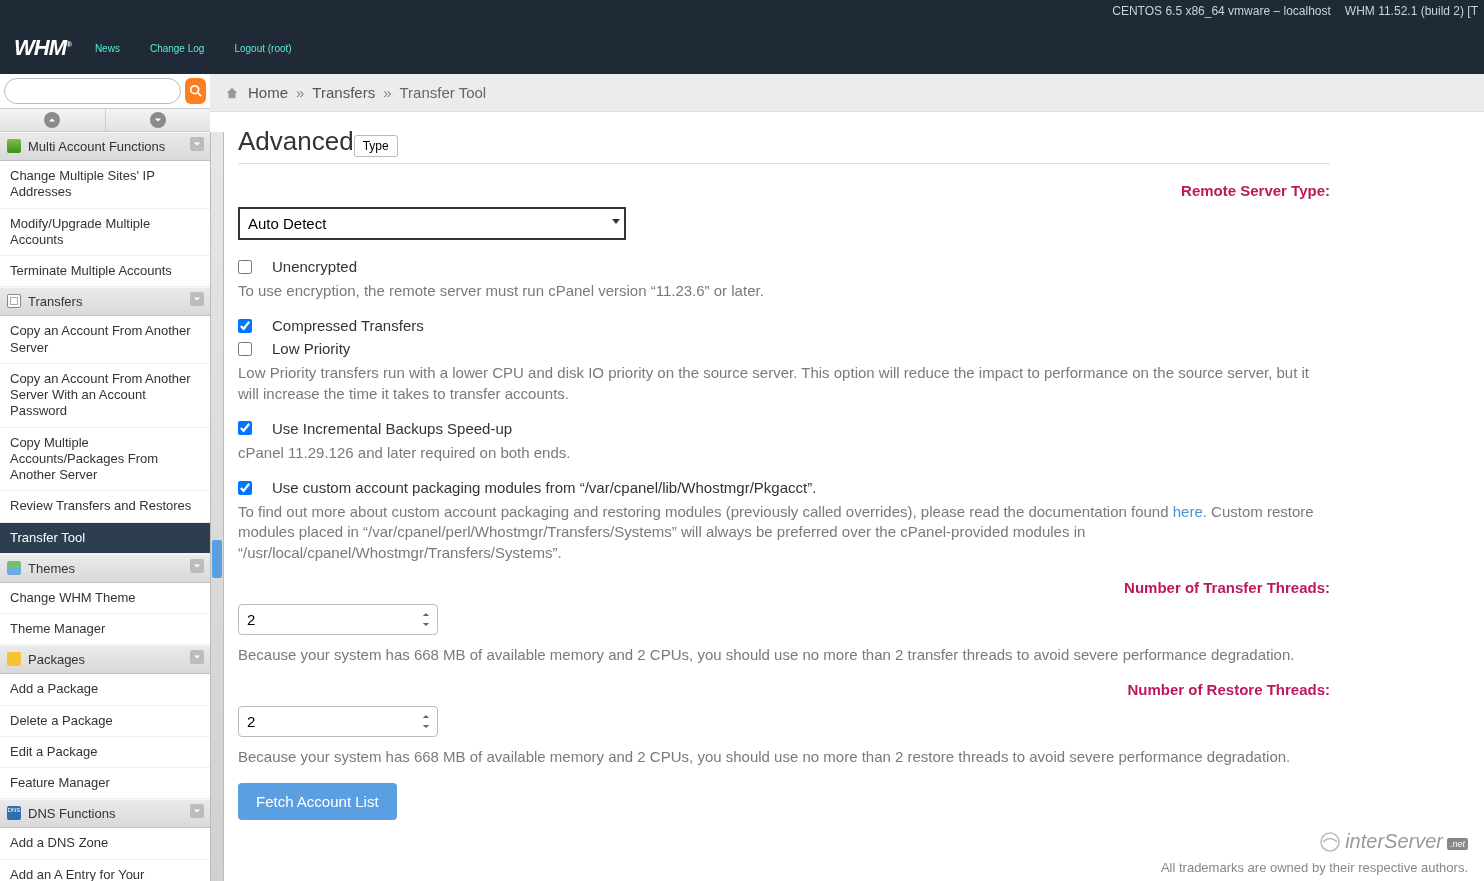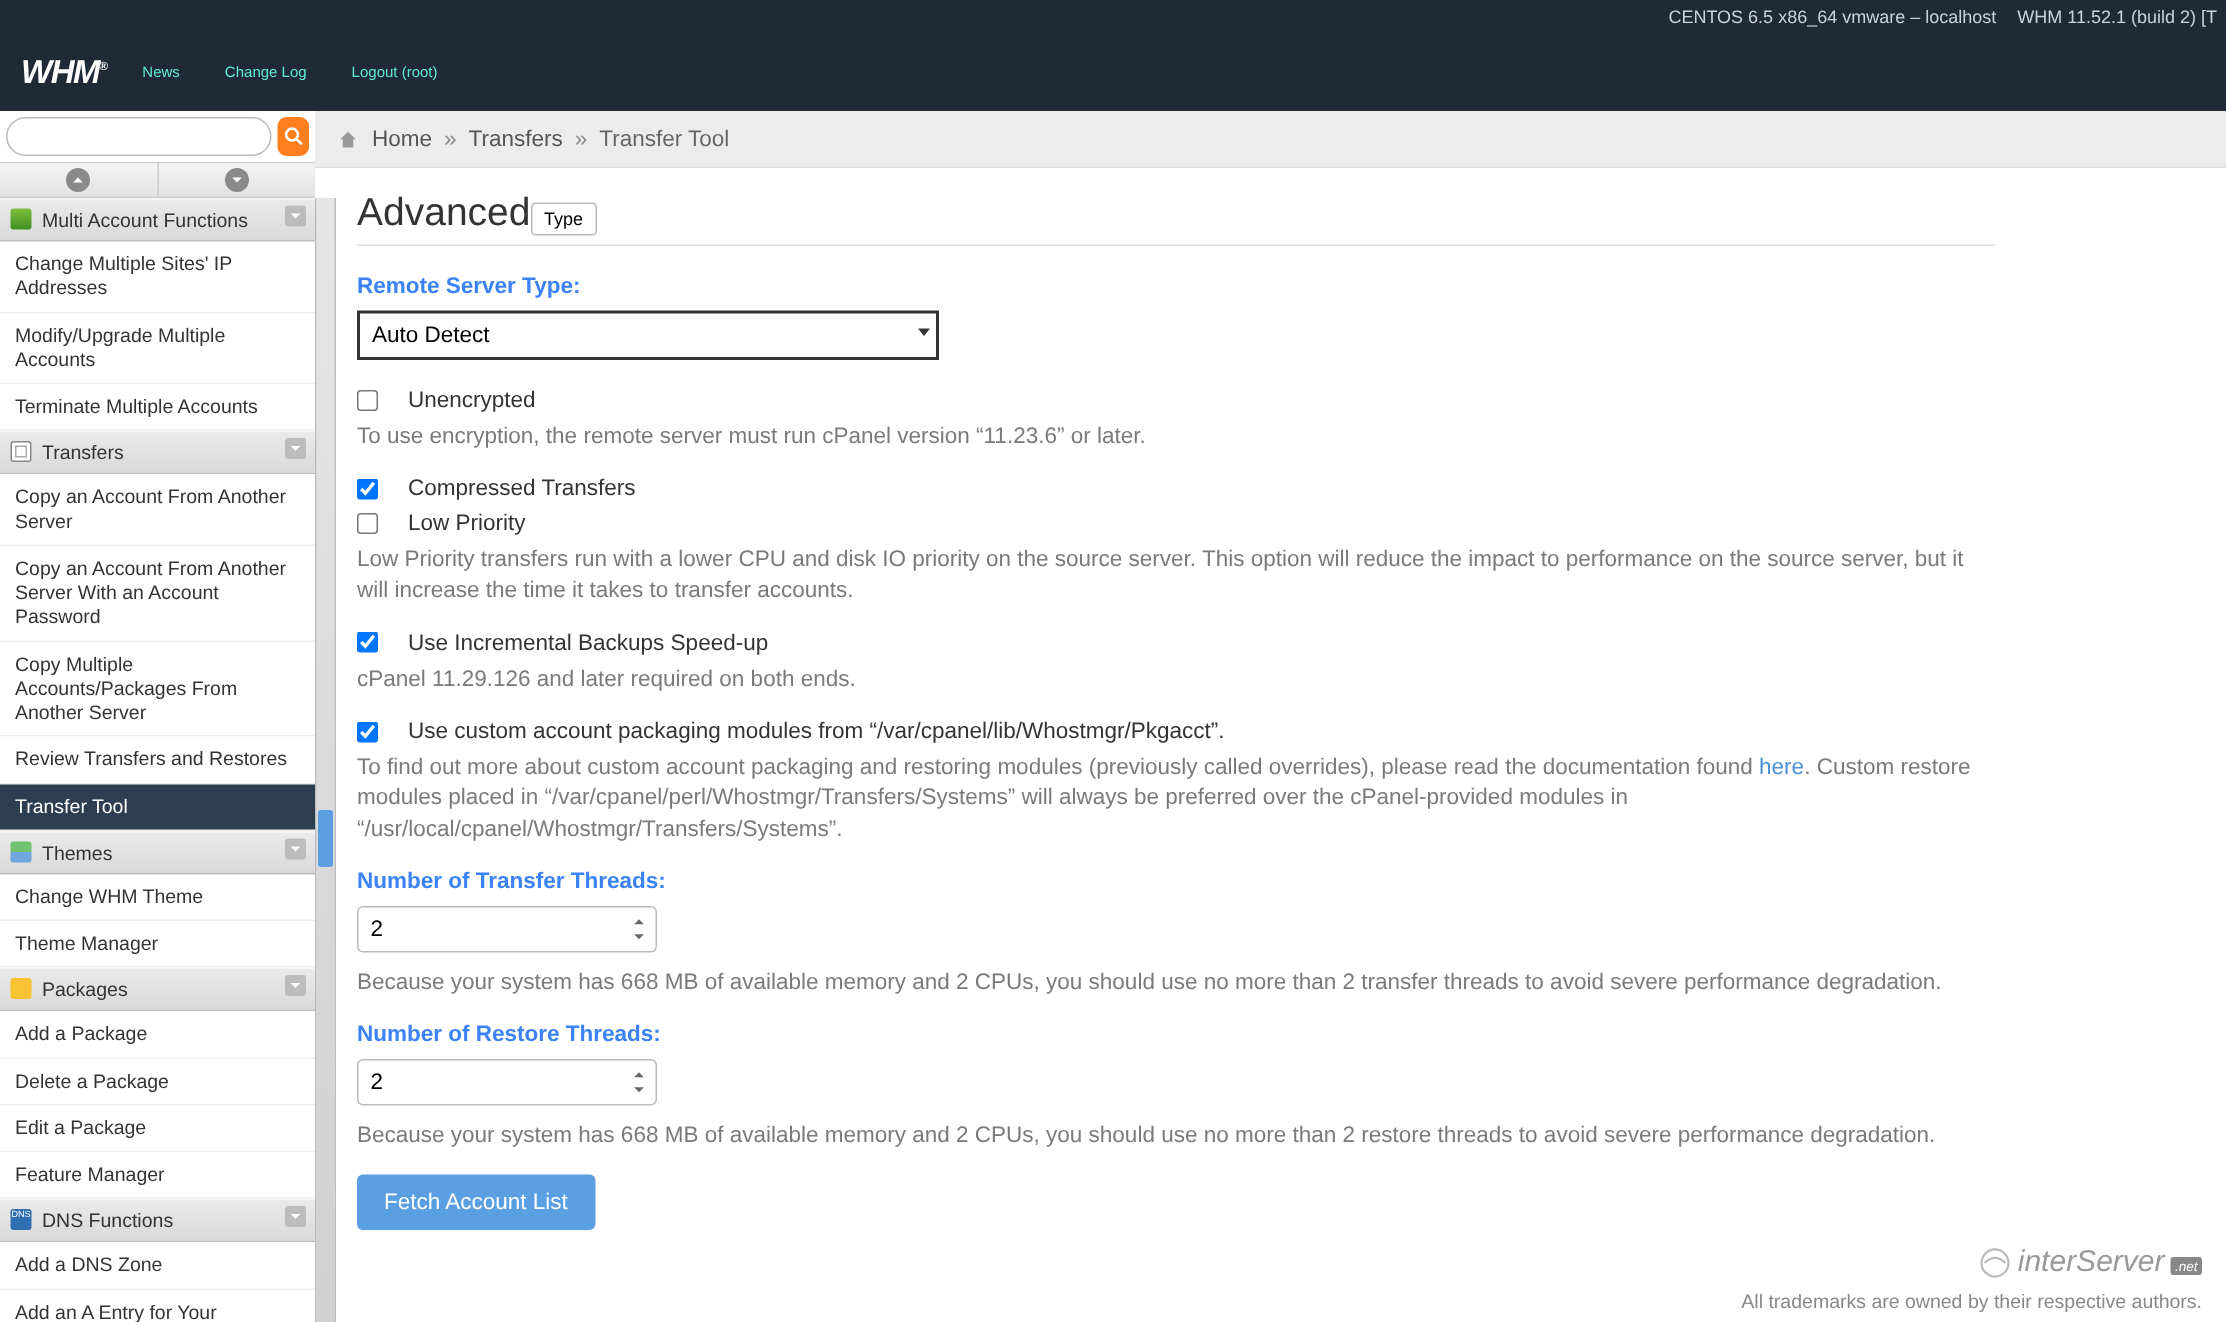--- a/index.html
+++ b/index.html
@@ -53,21 +53,21 @@
   .breadcrumb a{ color:#555; text-decoration:none; cursor:pointer;}
   .breadcrumb .sep{color:#888;}
   .breadcrumb .home-ico{width:16px;height:14px;}
   
   .content{ padding: 14px 14px 40px 14px; max-width:1120px;}
   
   .section-title{ display:flex; align-items:flex-end; gap:0; border-bottom:1px solid #ddd; padding-bottom:6px; margin-bottom:18px;}
   .section-title h2{ font-size:26px; font-weight:normal; color:#333;}
   .hide-btn{ border:1px solid #bbb; background:#fff; padding:3px 8px; font-size:12px; border-radius:3px; cursor:pointer;}
   
-  .field-label{ font-weight:bold; margin-bottom:8px; font-size:15px; color:#3b82f6;}
+  .field-label{ font-weight:bold; margin-bottom:8px; font-size:15px; color:#be185d;text-align:right;}
   .select{ width:388px; padding:6px 8px; border:2px solid #333; font-size:15px; background:#fff; appearance:none; position:relative;}
   .select-wrap{position:relative; display:inline-block; margin-bottom:18px;}
   .select-wrap::after{content:'';position:absolute;right:6px;top:12px;width:0;height:0;border-left:4px solid transparent;border-right:4px solid transparent;border-top:5px solid #333;pointer-events:none;}
   
   .chk-row{ display:flex; align-items:center; gap:20px; margin-bottom:6px;}
   .chk-row input[type=checkbox]{width:14px;height:14px;}
   .chk-row label{ font-size:15px; color:#333;}
   .help{ color:#7a7a7a; font-size:15px; line-height:1.35; margin-bottom:16px;}
   .help a{color:#4a90d9; text-decoration:none; cursor:pointer;}
   

